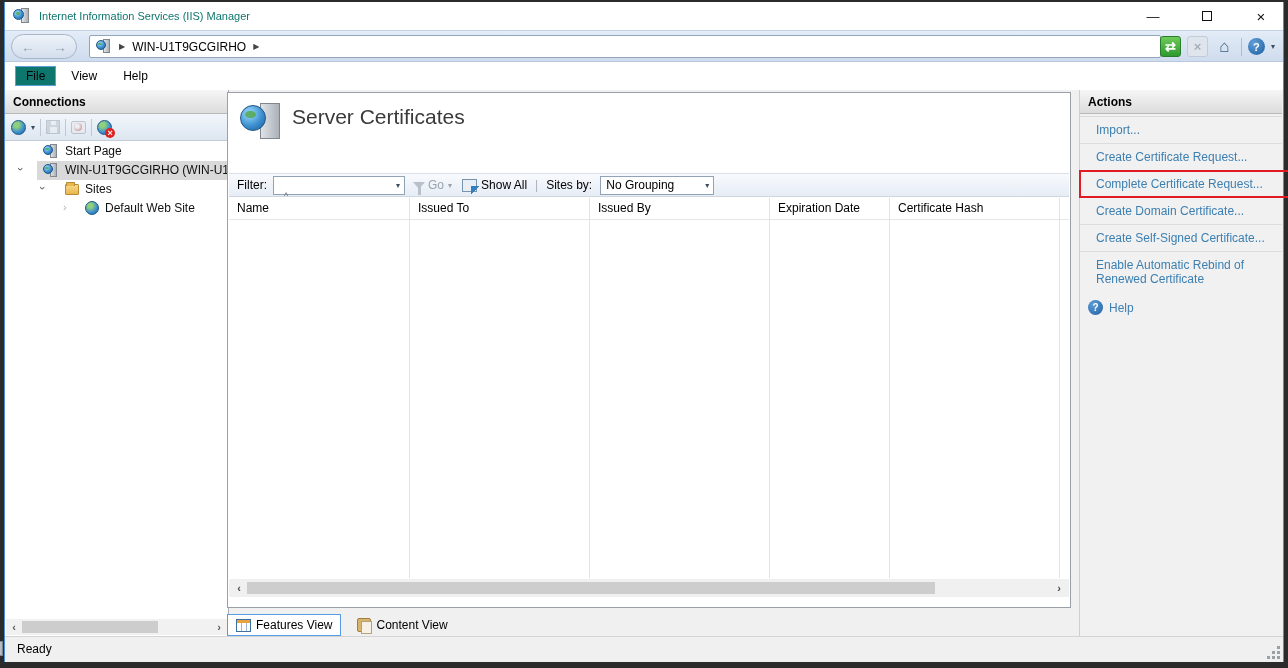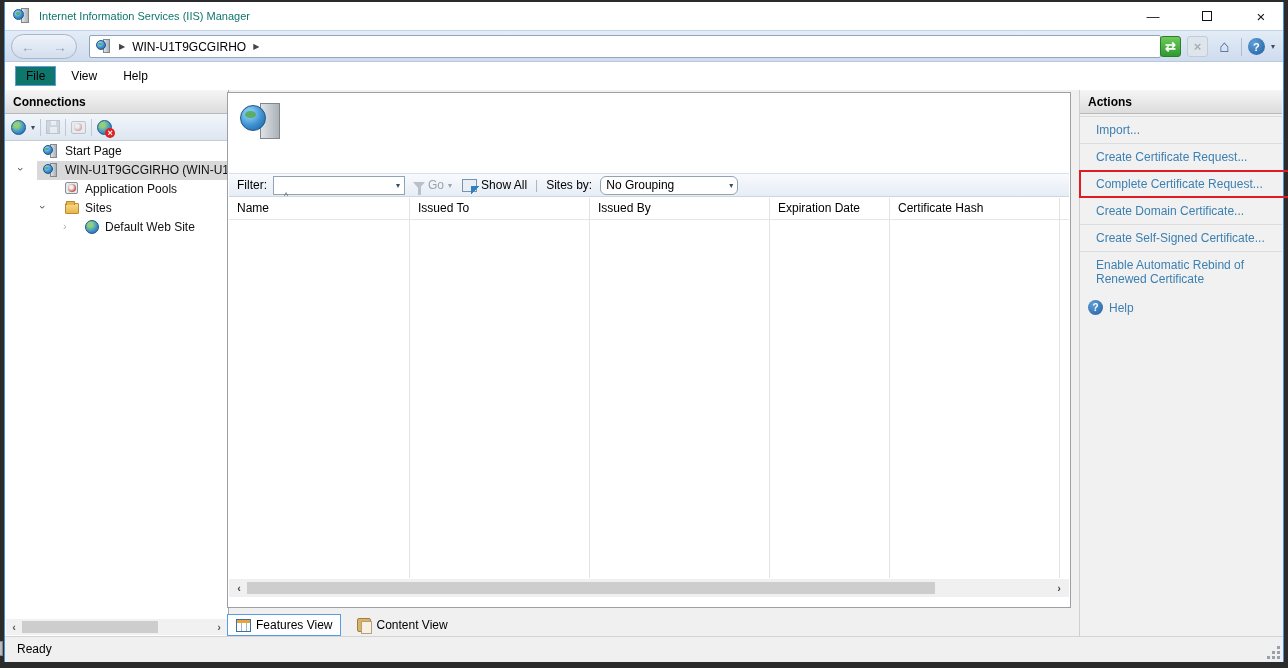--- a/index.html
+++ b/index.html
@@ -204,24 +204,20 @@
         <div class="trow">
           <div class="sel-bg"></div>
           <span class="exp" style="left:14px;transform:rotate(90deg);">›</span>
           <span class="ticon iis" style="left:38px;width:16px;height:15px;">
             <span class="tower" style="left:7px;top:0;width:7px;height:14px;"></span>
             <span class="gl" style="left:0;top:1px;width:10px;height:10px;"></span>
           </span>
           <span class="tlabel" style="left:60px;">WIN-U1T9GCGIRHO (WIN-U1</span>
         </div>
         <div class="trow">
-          <span class="ticon ticon-gear" style="left:60px;"></span>
-          <span class="tlabel" style="left:80px;">Application Pools</span>
-        </div>
-        <div class="trow">
           <span class="exp" style="left:36px;transform:rotate(90deg);">›</span>
           <span class="ticon ticon-folder" style="left:60px;top:4px;"></span>
           <span class="tlabel" style="left:80px;">Sites</span>
         </div>
         <div class="trow">
           <span class="exp collapsed" style="left:58px;">›</span>
           <span class="ticon gl-plain" style="left:80px;top:2px;width:14px;height:14px;"></span>
           <span class="tlabel" style="left:100px;">Default Web Site</span>
         </div>
       </div>
@@ -231,34 +227,35 @@
         <span class="thumb" style="left:16px;width:136px;"></span>
         <span class="arr" style="right:0;">›</span>
       </div>
     </div>
 
     <div class="card">
       <span class="pageicon iis" style="width:44px;height:38px;">
         <span class="tower" style="left:20px;top:0;width:20px;height:36px;"></span>
         <span class="gl" style="left:0;top:2px;width:26px;height:26px;"></span>
       </span>
+      <div class="pagetitle">Server Certificates</div>
 
       <div class="filterbar">
         <span>Filter:</span>
         <span class="combo" style="width:132px;margin-left:6px;">
           <span class="caret">▾</span>
         </span>
         <span class="funnel"></span>
         <span class="gray">Go</span>
         <span class="gray" style="font-size:8px;margin-left:4px;">▾</span>
         <span class="showall-ic"></span>
         <span>Show All</span>
         <span class="pipe">|</span>
         <span>Sites by:</span>
-        <span class="combo" style="width:138px;margin-left:8px;border-radius:6px;">
+        <span class="combo" style="width:114px;margin-left:8px;">
           <span>No Grouping</span>
           <span class="caret">▾</span>
         </span>
       </div>
 
       <span class="sortcaret">^</span>
       <div class="cols">
         <span class="colcell" style="left:8px;">Name</span>
         <span class="colcell" style="left:189px;">Issued To</span>
         <span class="colcell" style="left:369px;">Issued By</span>

